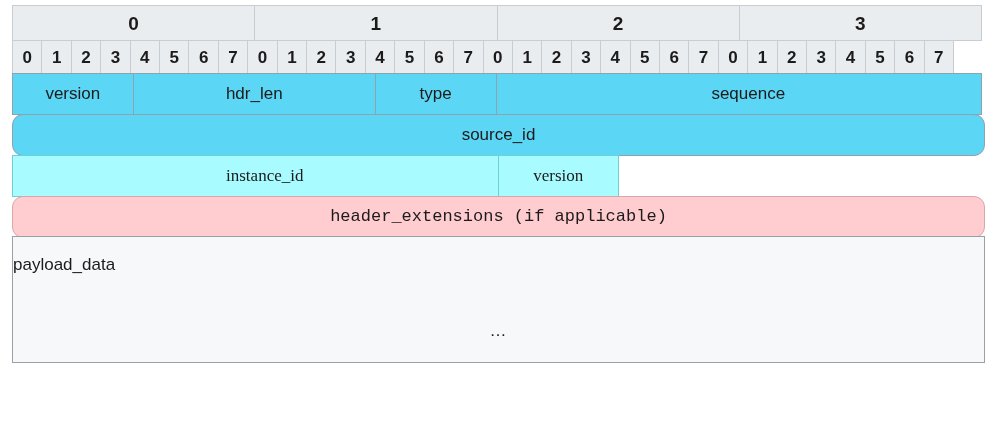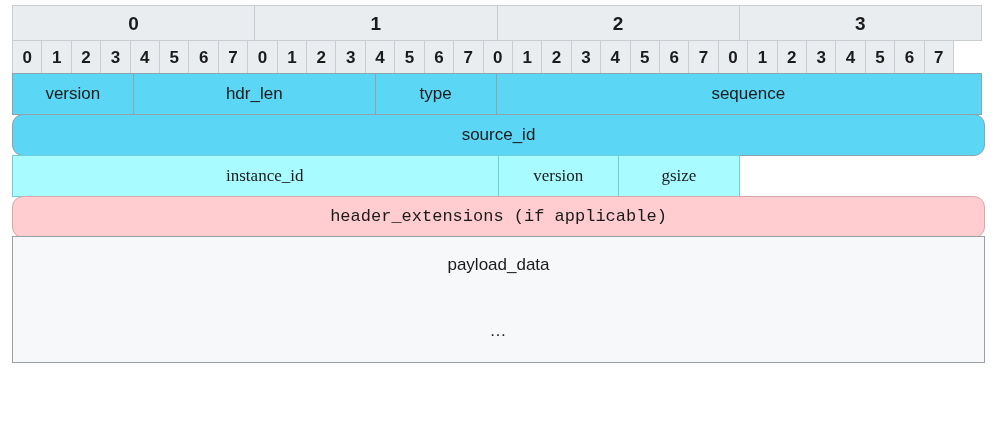--- a/index.html
+++ b/index.html
@@ -77,21 +77,20 @@
     background: #f7f8fa;
     border: 1px solid #9aa0a6;
     margin-top: -1px;
     position: relative;
   }
   .payload-label {
     position: absolute;
     top: 18px;
     left: 0;
     right: 0;
-    text-align: center;
     font-size: 17px;
   }
   .payload-ellipsis {
     position: absolute;
     top: 84px;
     left: 0;
     right: 0;
     text-align: center;
     font-size: 17px;
     letter-spacing: 1px;
@@ -157,21 +156,20 @@
         <div class="cell w8 dark">hdr_len</div>
         <div class="cell w4 dark">type</div>
         <div class="cell w16 dark">sequence</div>
       </div>
       <div class="row field-row">
         <div class="cell w32 dark">source_id</div>
       </div>
       <div class="row field-row">
         <div class="cell w16 light">instance_id</div>
         <div class="cell w4 light">version</div>
-        <div class="cell w4 light">gsize</div>
       </div>
       <div class="row field-row">
         <div class="cell w32 pink">header_extensions (if applicable)</div>
       </div>
     </div>
 
   <div class="payload-block">
     <div class="payload-label">payload_data</div>
     <div class="payload-ellipsis">…</div>
   </div>

